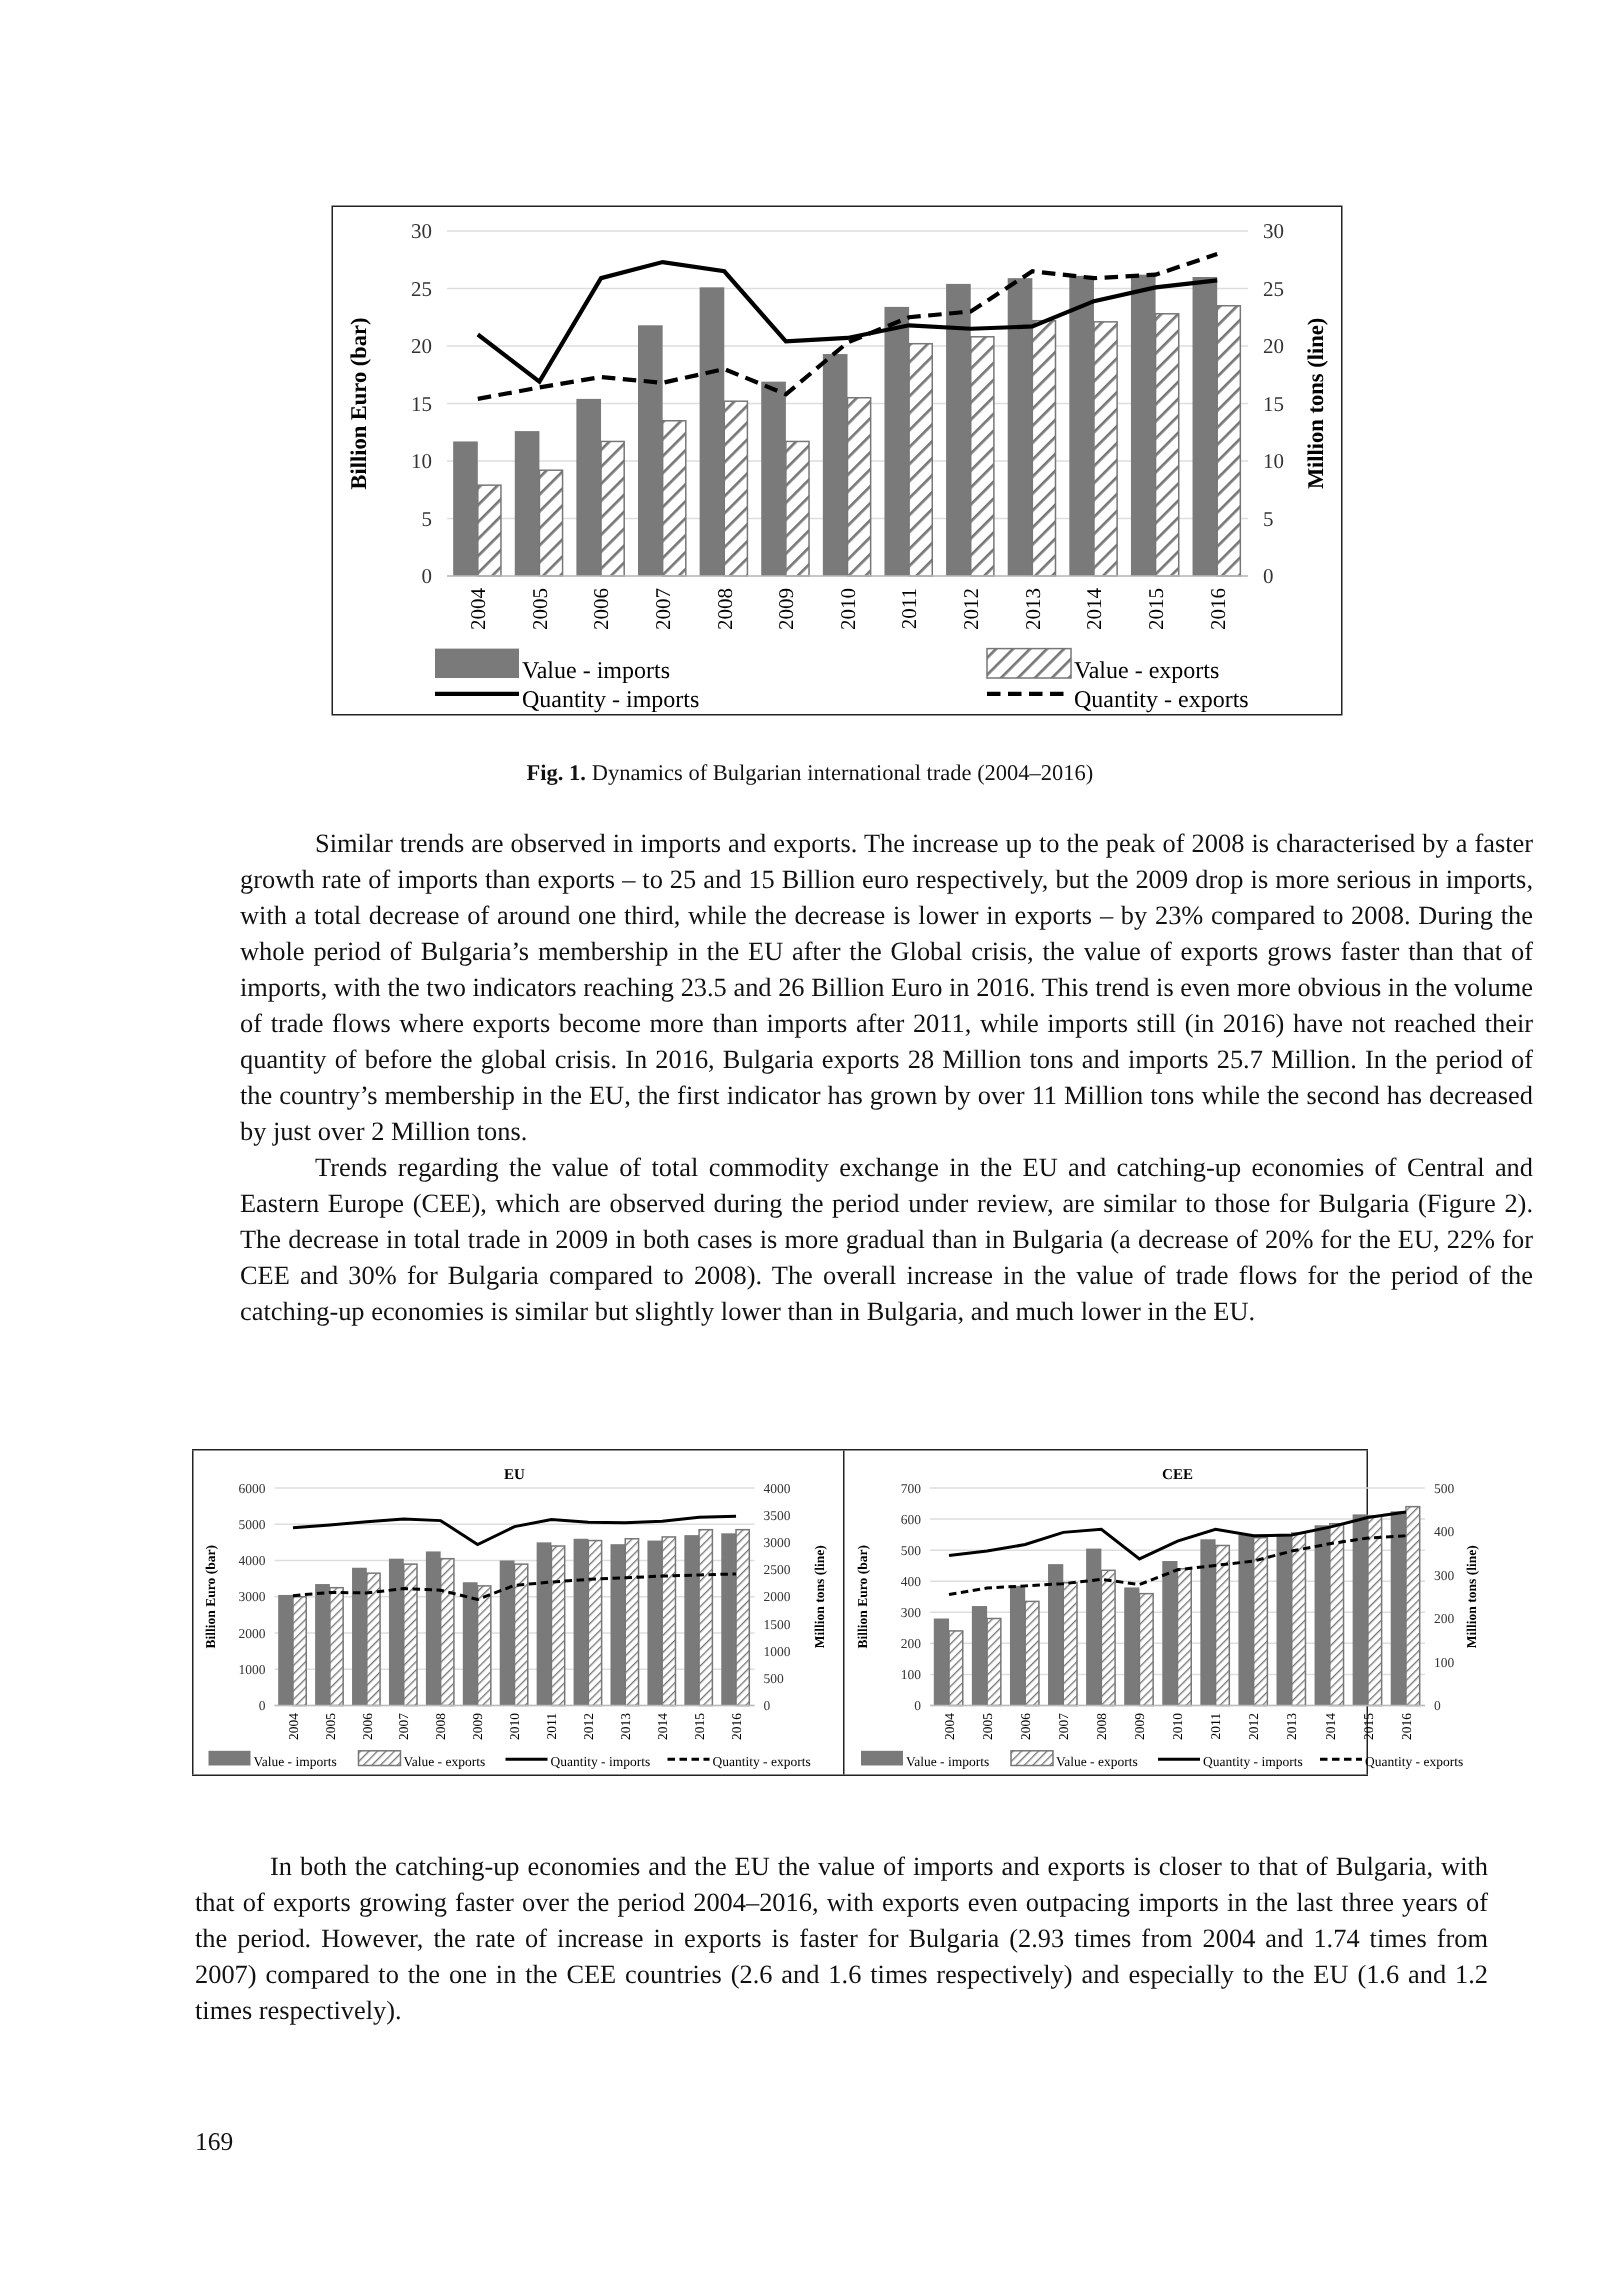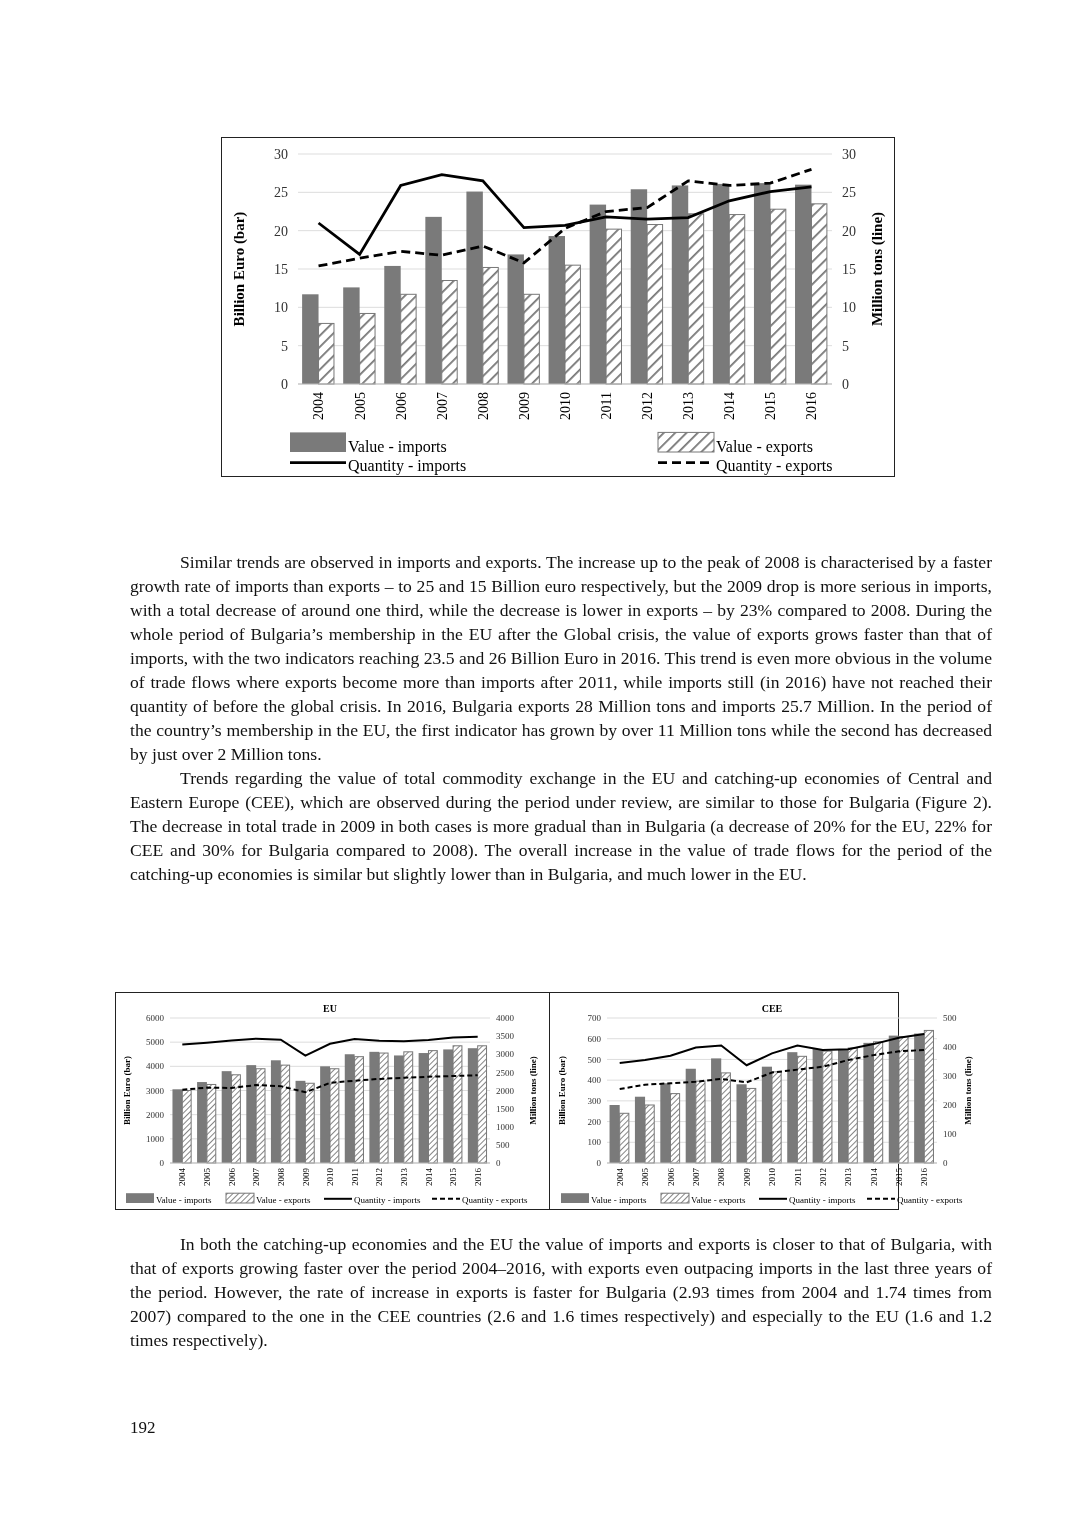--- a/index.html
+++ b/index.html
@@ -1,18 +1,18 @@
 <!DOCTYPE html>
 <html><head>
 <meta charset="utf-8">
 <style>
   body { margin:0; background:#fff; font-family:"Liberation Serif", serif; color:#111; }
   .page { position:relative; width:1080px; height:1528px; }
   .fig1 { position:absolute; left:221px; top:137px; width:674px; height:340px; border:1.5px solid #222; box-sizing:border-box; }
-  .fig2 { position:absolute; left:115px; top:966px; width:784px; height:216px; border-top:1.5px solid #222; border-bottom:1.5px solid #222;margin-top:26px; }
+  .fig2 { position:absolute; left:128px; top:966px; width:784px; height:216px; border-top:1.5px solid #222; border-bottom:1.5px solid #222; }
   .fig2 .sep { position:absolute; left:434px; top:0; width:1px; height:216px; background:#222; }
   .fig2 .lb { position:absolute; left:0; top:0; width:1px; height:216px; background:#222; }
   .fig2 .rb { position:absolute; right:0; top:0; width:1px; height:216px; background:#222; }
   .cap { position:absolute; left:0; width:1080px; text-align:center; font-size:15px; }
   .cap b { font-weight:bold; }
   .para { position:absolute; left:130px; width:862px; font-size:17.6px; line-height:24px; text-align:justify; }
   .para p { margin:0; text-indent:50px; }
   .pagenum { position:absolute; left:130px; top:1418px; font-size:17px; }
   svg text { font-family:"Liberation Serif", serif; }
 </style>
@@ -96,22 +96,25 @@
         <rect x="68" y="294.4" width="56" height="19.599999999999998" fill="#7a7a7a"></rect>
         <text x="126" y="314" font-size="16">Value - imports</text>
         <rect x="436" y="294.4" width="56" height="19.599999999999998" fill="url(#hatch-svg-fig1)" stroke="#777"></rect>
         <text x="494" y="314" font-size="16">Value - exports</text>
         <line x1="68" x2="124" y1="324.6" y2="324.6" stroke="#000" stroke-width="2.8" stroke-dasharray="none"></line>
         <text x="126" y="333" font-size="16">Quantity - imports</text>
         <line x1="436" x2="492" y1="324.6" y2="324.6" stroke="#000" stroke-width="2.8" stroke-dasharray="9,5"></line>
         <text x="494" y="333" font-size="16">Quantity - exports</text>
       </svg>
   </div>
-
-  <div class="para" style="top:550px;">
+  <div class="cap" style="top:508px;">
+    <b>Fig. 1.</b> <span>Dynamics of Bulgarian international trade (2004–2016)</span>
+  </div>
+
+  <div class="para" style="top:550px;margin-left:30px;">
     <p>Similar trends are observed in imports and exports. The increase up to the peak of 2008 is characterised by a faster growth rate of imports than exports – to 25 and 15 Billion euro respectively, but the 2009 drop is more serious in imports, with a total decrease of around one third, while the decrease is lower in exports – by 23% compared to 2008. During the whole period of Bulgaria’s membership in the EU after the Global crisis, the value of exports grows faster than that of imports, with the two indicators reaching 23.5 and 26 Billion Euro in 2016. This trend is even more obvious in the volume of trade flows where exports become more than imports after 2011, while imports still (in 2016) have not reached their quantity of before the global crisis. In 2016, Bulgaria exports 28 Million tons and imports 25.7 Million. In the period of the country’s membership in the EU, the first indicator has grown by over 11 Million tons while the second has decreased by just over 2 Million tons.</p>
     <p>Trends regarding the value of total commodity exchange in the EU and catching-up economies of Central and Eastern Europe (CEE), which are observed during the period under review, are similar to those for Bulgaria (Figure 2). The decrease in total trade in 2009 in both cases is more gradual than in Bulgaria (a decrease of 20% for the EU, 22% for CEE and 30% for Bulgaria compared to 2008). The overall increase in the value of trade flows for the period of the catching-up economies is similar but slightly lower than in Bulgaria, and much lower in the EU.</p>
   </div>
 
   <div class="fig2">
     <div class="lb"></div>
       <div class="sep"></div>
       <div class="rb"></div>
     <svg id="svg-eu" width="432" height="214" style="position:absolute;left:1px;top:0;">
         <defs>
@@ -279,14 +282,14 @@
         <text x="238" y="210" font-size="9">Quantity - imports</text>
         <line x1="316" x2="344" y1="205.8" y2="205.8" stroke="#000" stroke-width="2" stroke-dasharray="5,3"></line>
         <text x="346" y="210" font-size="9">Quantity - exports</text>
       </svg>
   </div>
 
   <div class="para" style="top:1232px;">
     <p>In both the catching-up economies and the EU the value of imports and exports is closer to that of Bulgaria, with that of exports growing faster over the period 2004–2016, with exports even outpacing imports in the last three years of the period. However, the rate of increase in exports is faster for Bulgaria (2.93 times from 2004 and 1.74 times from 2007) compared to the one in the CEE countries (2.6 and 1.6 times respectively) and especially to the EU (1.6 and 1.2 times respectively).</p>
   </div>
 
-  <div class="pagenum">192</div>
+  <div class="pagenum">169</div>
 </div>
 
 </body></html>

